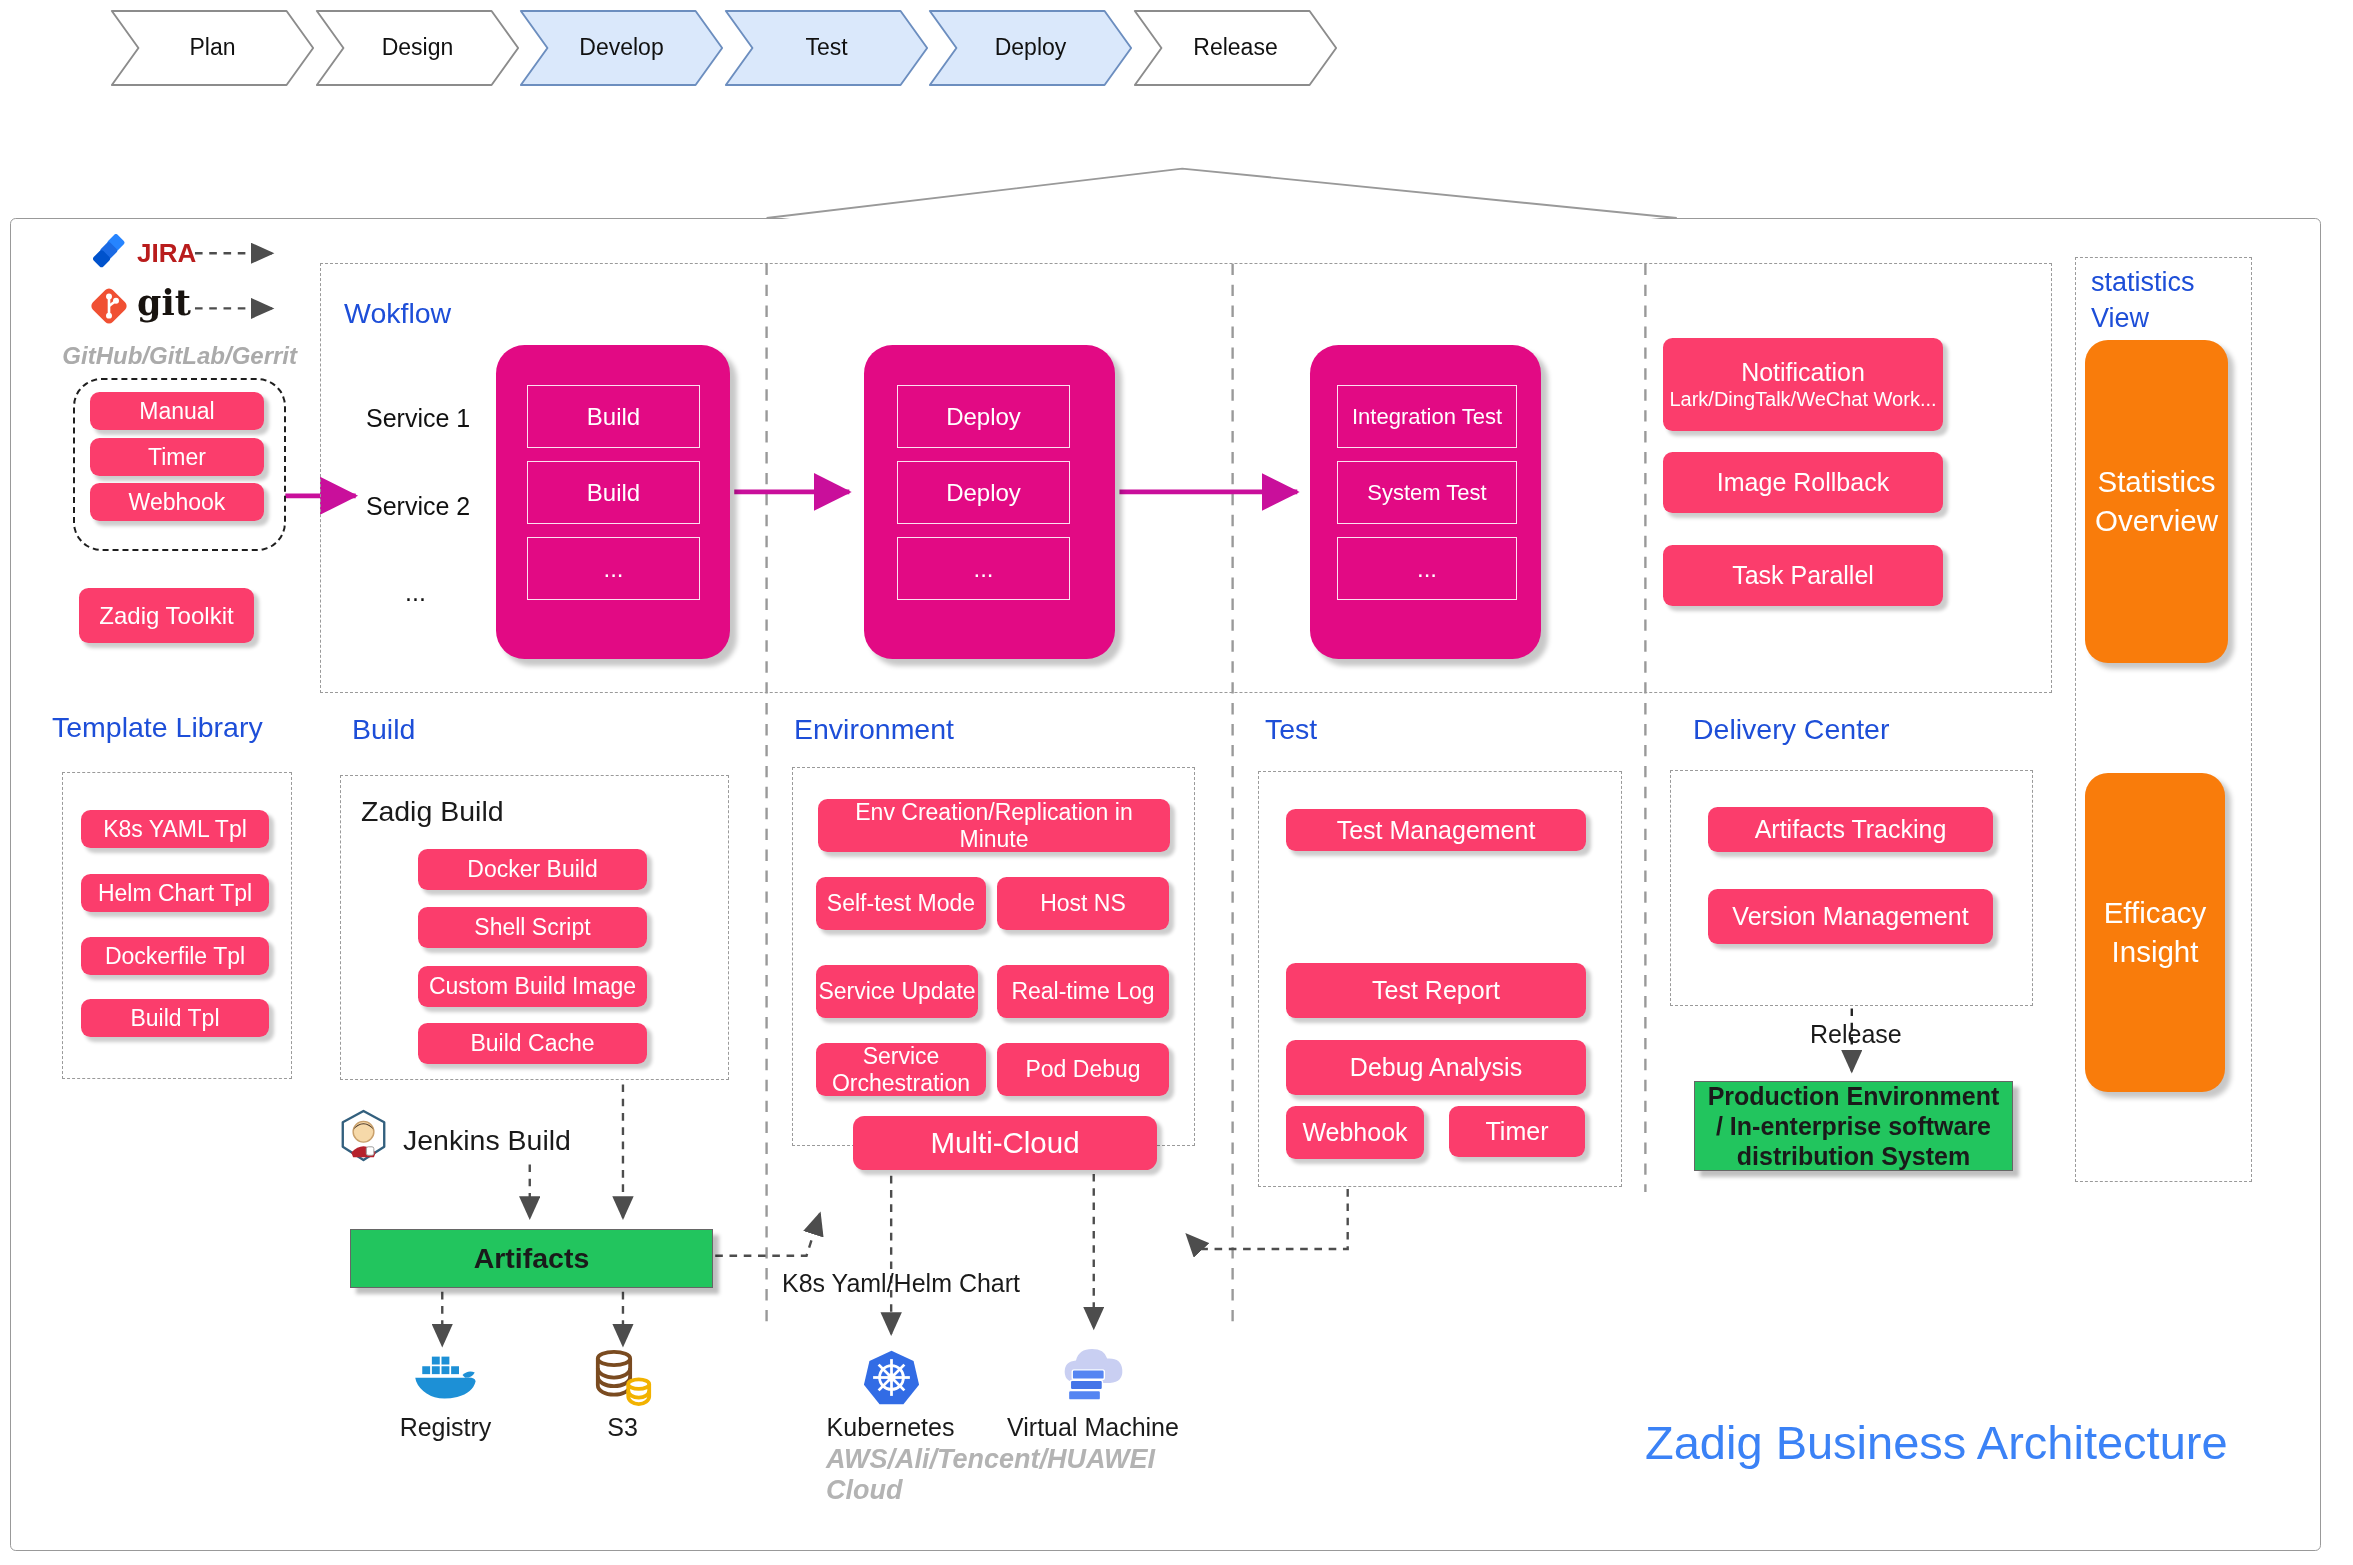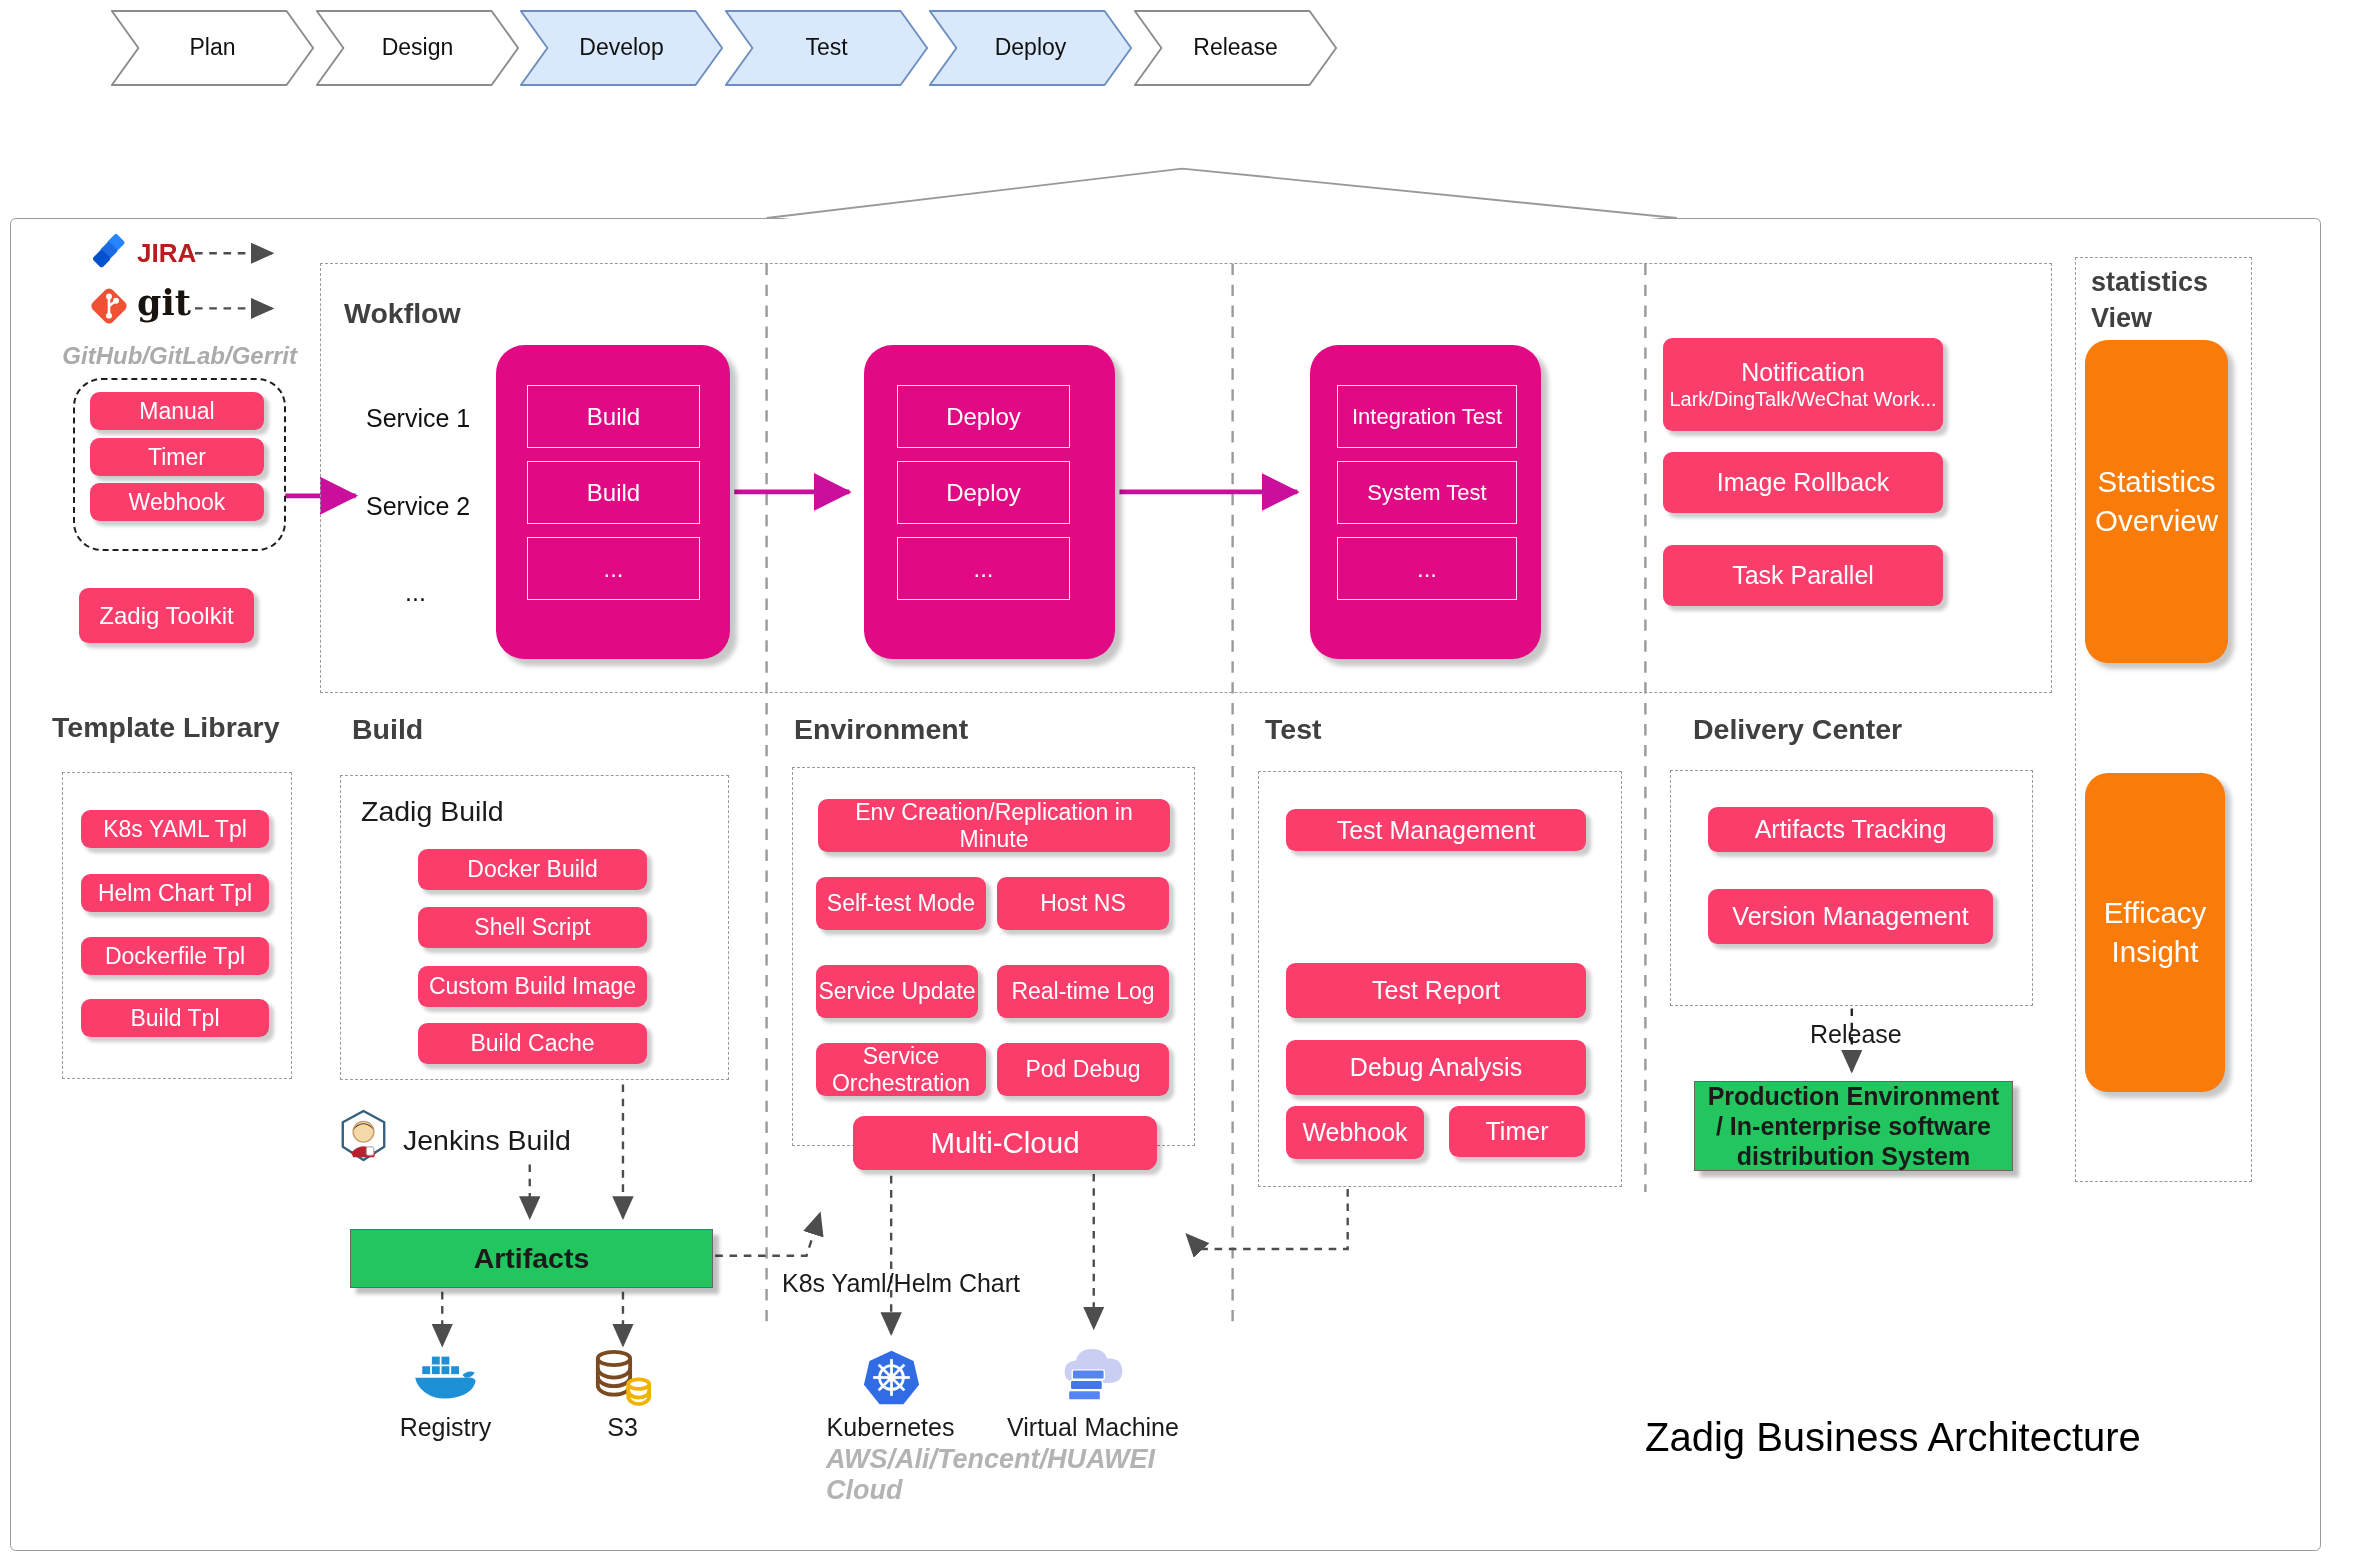--- a/index.html
+++ b/index.html
@@ -26,25 +26,25 @@
   .group{background:#E20A84;border-radius:28.5px;box-shadow:6.7px 6.7px 4.8px rgba(0,0,0,0.22);}
   .step{border:1.9px solid rgba(255,255,255,0.88);color:#fff;display:flex;align-items:center;justify-content:center;
         font-size:24px;white-space:nowrap;}
   
   .ocard{background:#F97C0B;color:#fff;border-radius:23px;display:flex;align-items:center;justify-content:center;
          text-align:center;font-size:29.5px;box-shadow:5.7px 5.7px 4.8px rgba(0,0,0,0.22);line-height:1.3;}
   
   .wbox{background:#22c55e;border:1.9px solid #666;display:flex;align-items:center;justify-content:center;
         text-align:center;box-shadow:5.7px 5.7px 3.8px rgba(0,0,0,0.25);font-weight:bold;}
 
-  .title{font-weight:bold;font-size:28.5px;color:#404040;}
+  .title{font-weight:normal;font-size:28.5px;color:#1d4ed8;}
   .preline{white-space:pre-line;}
   .gray-note{color:#ABABAB;font-weight:bold;font-style:italic;}
   .svc{font-size:25px;color:#111;}
-  .footer-title{font-size:40px;color:#000000;white-space:nowrap;}
+  .footer-title{font-size:47px;color:#3b82f6;white-space:nowrap;}
 </style>
 </head>
 <body>
 
 <div class="canvas">
 
   <div class="abs z0 main-box"></div>
 
   <svg class="abs z1 connectors" viewBox="0 0 2474 1646" xmlns="http://www.w3.org/2000/svg">
     <defs>

